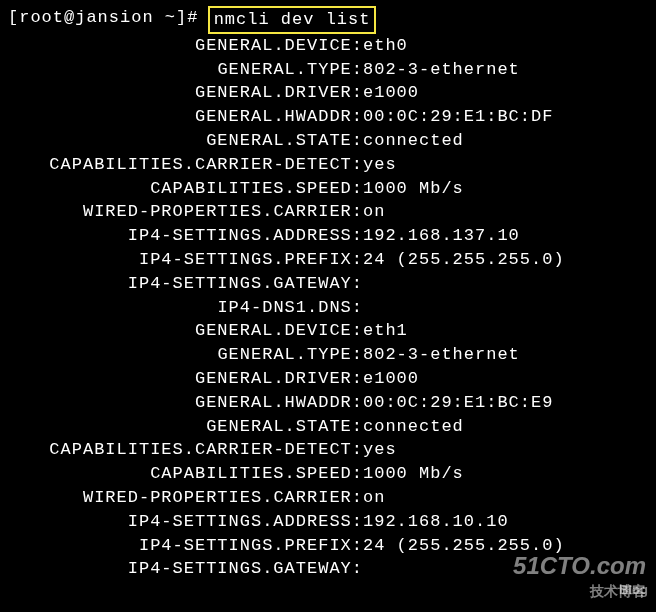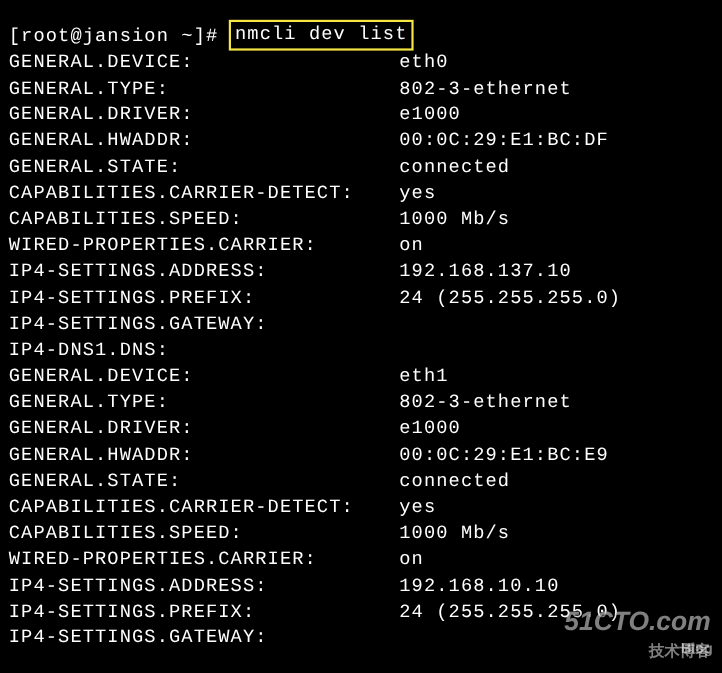--- a/index.html
+++ b/index.html
@@ -15,33 +15,33 @@
       letter-spacing: 1px;
       padding: 6px 8px;
       line-height: 1.4;
       width: 656px;
       height: 612px;
       overflow: hidden;
       position: relative;
     }
     .prompt-line {
       display: flex;
-      align-items: flex-end;
+      align-items: flex-start;
     }
     .prompt {
       white-space: pre;
     }
     .command-box {
       border: 2px solid #f5e642;
       padding: 0 4px;
       margin-left: -2px;
-      margin-top: 12px;
     }
     .output-row {
       display: flex;
+      text-align: right;
     }
     .label {
       min-width: 355px;
       white-space: pre;
     }
     .value {
       white-space: pre;
       font-family: Liberation Mono, monospace;
     }
     .watermark {

